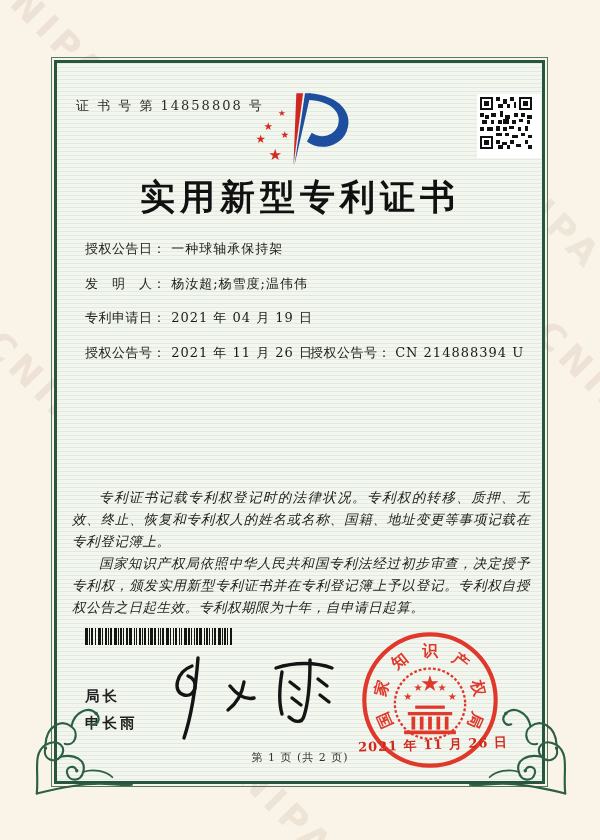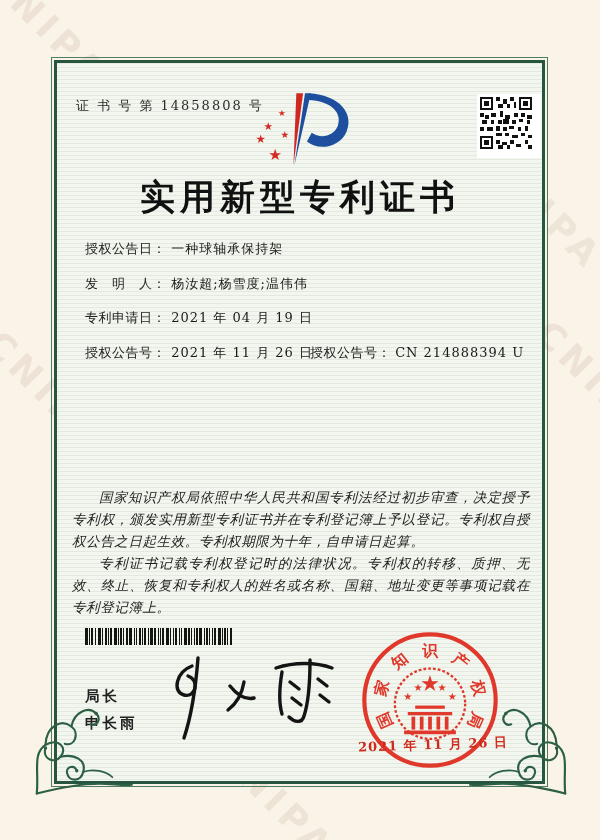--- a/index.html
+++ b/index.html
@@ -232,22 +232,22 @@
         <span class="flabel">授权公告号：</span>
         <span class="fvalue">2021 年 11 月 26 日</span>
         <span class="grant-right">
           <span class="flabel" style="min-width:0">授权公告号：</span>
           <span class="fvalue">CN 214888394 U</span>
         </span>
       </div>
     </div>
 
     <div class="body-text">
+      <p>专利证书记载专利权登记时的法律状况。专利权的转移、质押、无效、终止、恢复和专利权人的姓名或名称、国籍、地址变更等事项记载在专利登记簿上。</p>
       <p>国家知识产权局依照中华人民共和国专利法经过初步审查，决定授予专利权，颁发实用新型专利证书并在专利登记簿上予以登记。专利权自授权公告之日起生效。专利权期限为十年，自申请日起算。</p>
-      <p>专利证书记载专利权登记时的法律状况。专利权的转移、质押、无效、终止、恢复和专利权人的姓名或名称、国籍、地址变更等事项记载在专利登记簿上。</p>
     </div>
 
     <div class="barcode">
         <div style="flex: 0 0 auto; width: 3px; background: rgb(21, 21, 15);"></div>
         <div style="flex: 0 0 auto; width: 1px; background: transparent;"></div>
         <div style="flex: 0 0 auto; width: 1px; background: rgb(21, 21, 15);"></div>
         <div style="flex: 0 0 auto; width: 1px; background: transparent;"></div>
         <div style="flex: 0 0 auto; width: 2px; background: rgb(21, 21, 15);"></div>
         <div style="flex: 0 0 auto; width: 2px; background: transparent;"></div>
         <div style="flex: 0 0 auto; width: 1px; background: rgb(21, 21, 15);"></div>
@@ -393,16 +393,17 @@
             <rect x="87" y="98" width="4" height="14"></rect>
             <rect x="96" y="98" width="4" height="14"></rect>
             <rect x="52" y="113" width="56" height="4"></rect>
           </g>
         </g>
       </svg>
     </div>
 
     <div class="seal-date">2021 年 11 月 26 日</div>
 
+    <div class="page-num">第 1 页 (共 2 页)</div>
 
 
   </div>
 </div>
 
 </body></html>

